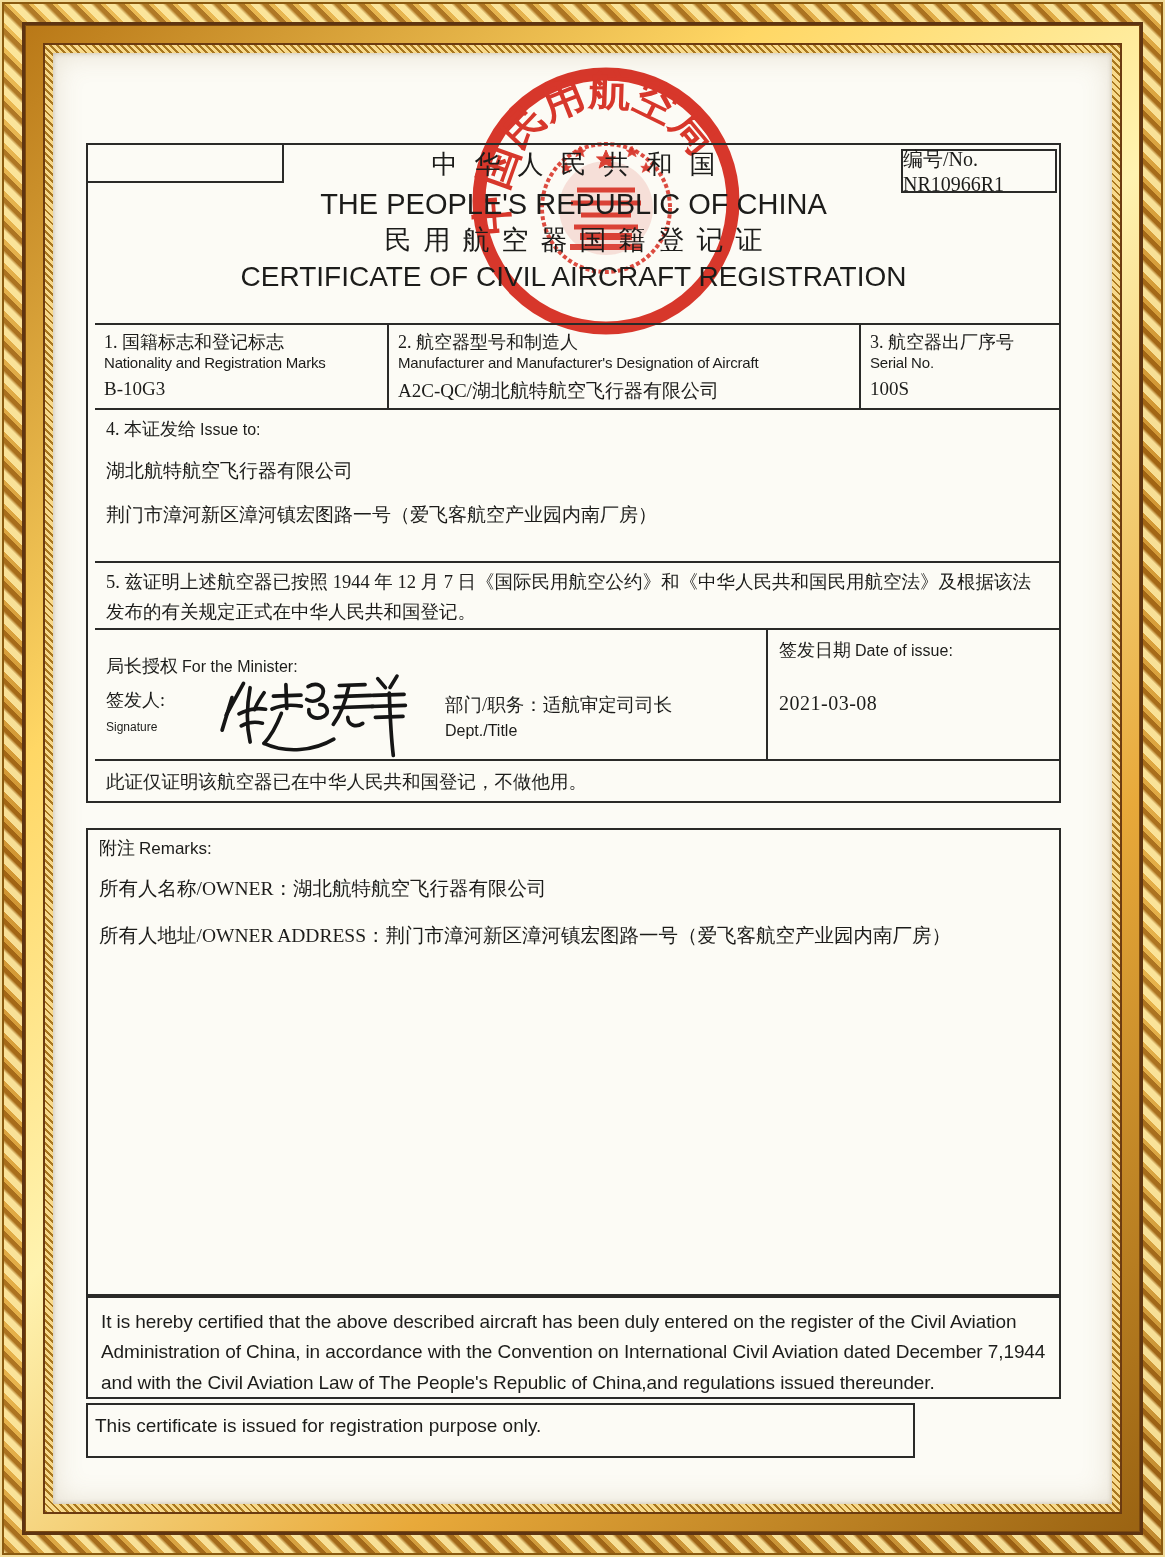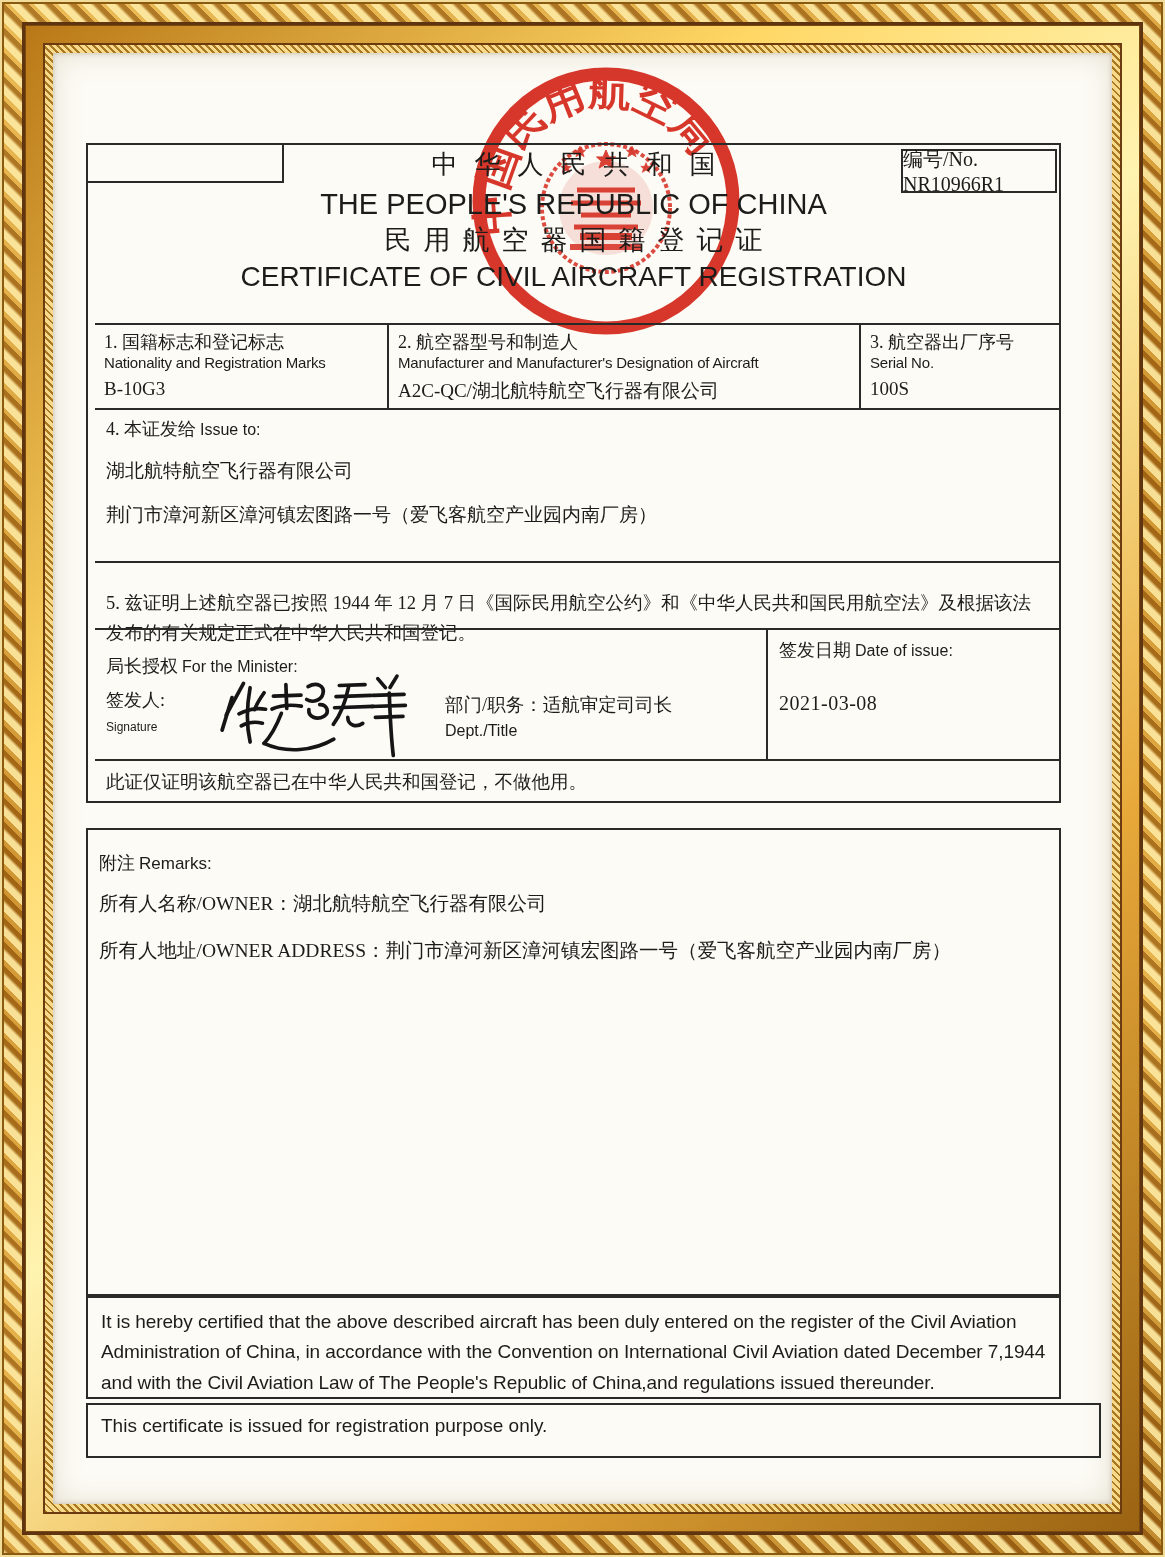--- a/index.html
+++ b/index.html
@@ -48,39 +48,39 @@
   .r1 .cell{padding:5px 9px;}
   .c1{width:294px;border-right:2px solid #2a2a28;}
   .c2{flex:1;border-right:2px solid #2a2a28;}
   .c3{width:198px;}
   .lbl-cn{font-size:18px;}
   .lbl-en{font-size:15px;letter-spacing:-0.2px;line-height:1.25;}
   .val{font-size:19px;margin-top:5px;}
   .r4{height:155px;display:block;padding:7px 11px;}
   .r4 .line2{font-size:19px;margin-top:17px;}
   .r4 .line3{font-size:19px;margin-top:18px;}
-  .r5{height:67px;display:block;padding:25px 11px;font-size:18.5px;line-height:1.65;}
+  .r5{height:67px;display:block;padding:4px 11px;font-size:18.5px;line-height:1.65;}
   .rm{height:133px;}
   .m-left{flex:1;border-right:2px solid #2a2a28;position:relative;padding:24px 11px;}
   .m-right{width:291px;position:relative;padding:8px 11px;}
   .sig-label{position:absolute;left:11px;top:58px;font-size:18px;}
   .sig-label-en{position:absolute;left:11px;top:90px;font-size:12px;}
   .sig-draw{position:absolute;left:95px;top:40px;width:240px;height:92px;}
   .dept-line{position:absolute;left:350px;top:62px;font-size:18.5px;}
   .dept-en{position:absolute;left:350px;top:92px;font-size:16px;}
   .date-val{position:absolute;left:11px;top:62px;font-size:20px;letter-spacing:.5px;}
   .rp{height:42px;display:block;padding:8px 11px;font-size:18.5px;}
 
   
-  .remarks-box{left:33px;top:775px;width:975px;height:468px;padding:21px 11px;}
+  .remarks-box{left:33px;top:775px;width:975px;height:468px;padding:6px 11px;}
   .remark-owner{font-size:19.5px;margin-top:15px;}
   .remark-addr{font-size:19.5px;margin-top:16px;line-height:1.85;width:945px;}
   .english-box{left:33px;top:1243px;width:975px;height:103px;padding:9px 13px;
     font-size:19px;line-height:1.6;letter-spacing:-0.1px;}
-  .final-box{left:33px;top:1350px;width:1015px;height:55px;padding:10px 13px;font-size:19px;}
+  .final-box{left:33px;top:1350px;width:829px;height:55px;padding:10px 7px;font-size:19px;}
 
   
   .seal{position:absolute;left:408px;top:3px;width:290px;height:290px;
     mix-blend-mode:multiply;opacity:.93;pointer-events:none;}
 
   .inline-en{font-size:16px;}
 </style>
 </head>
 <body>
 

